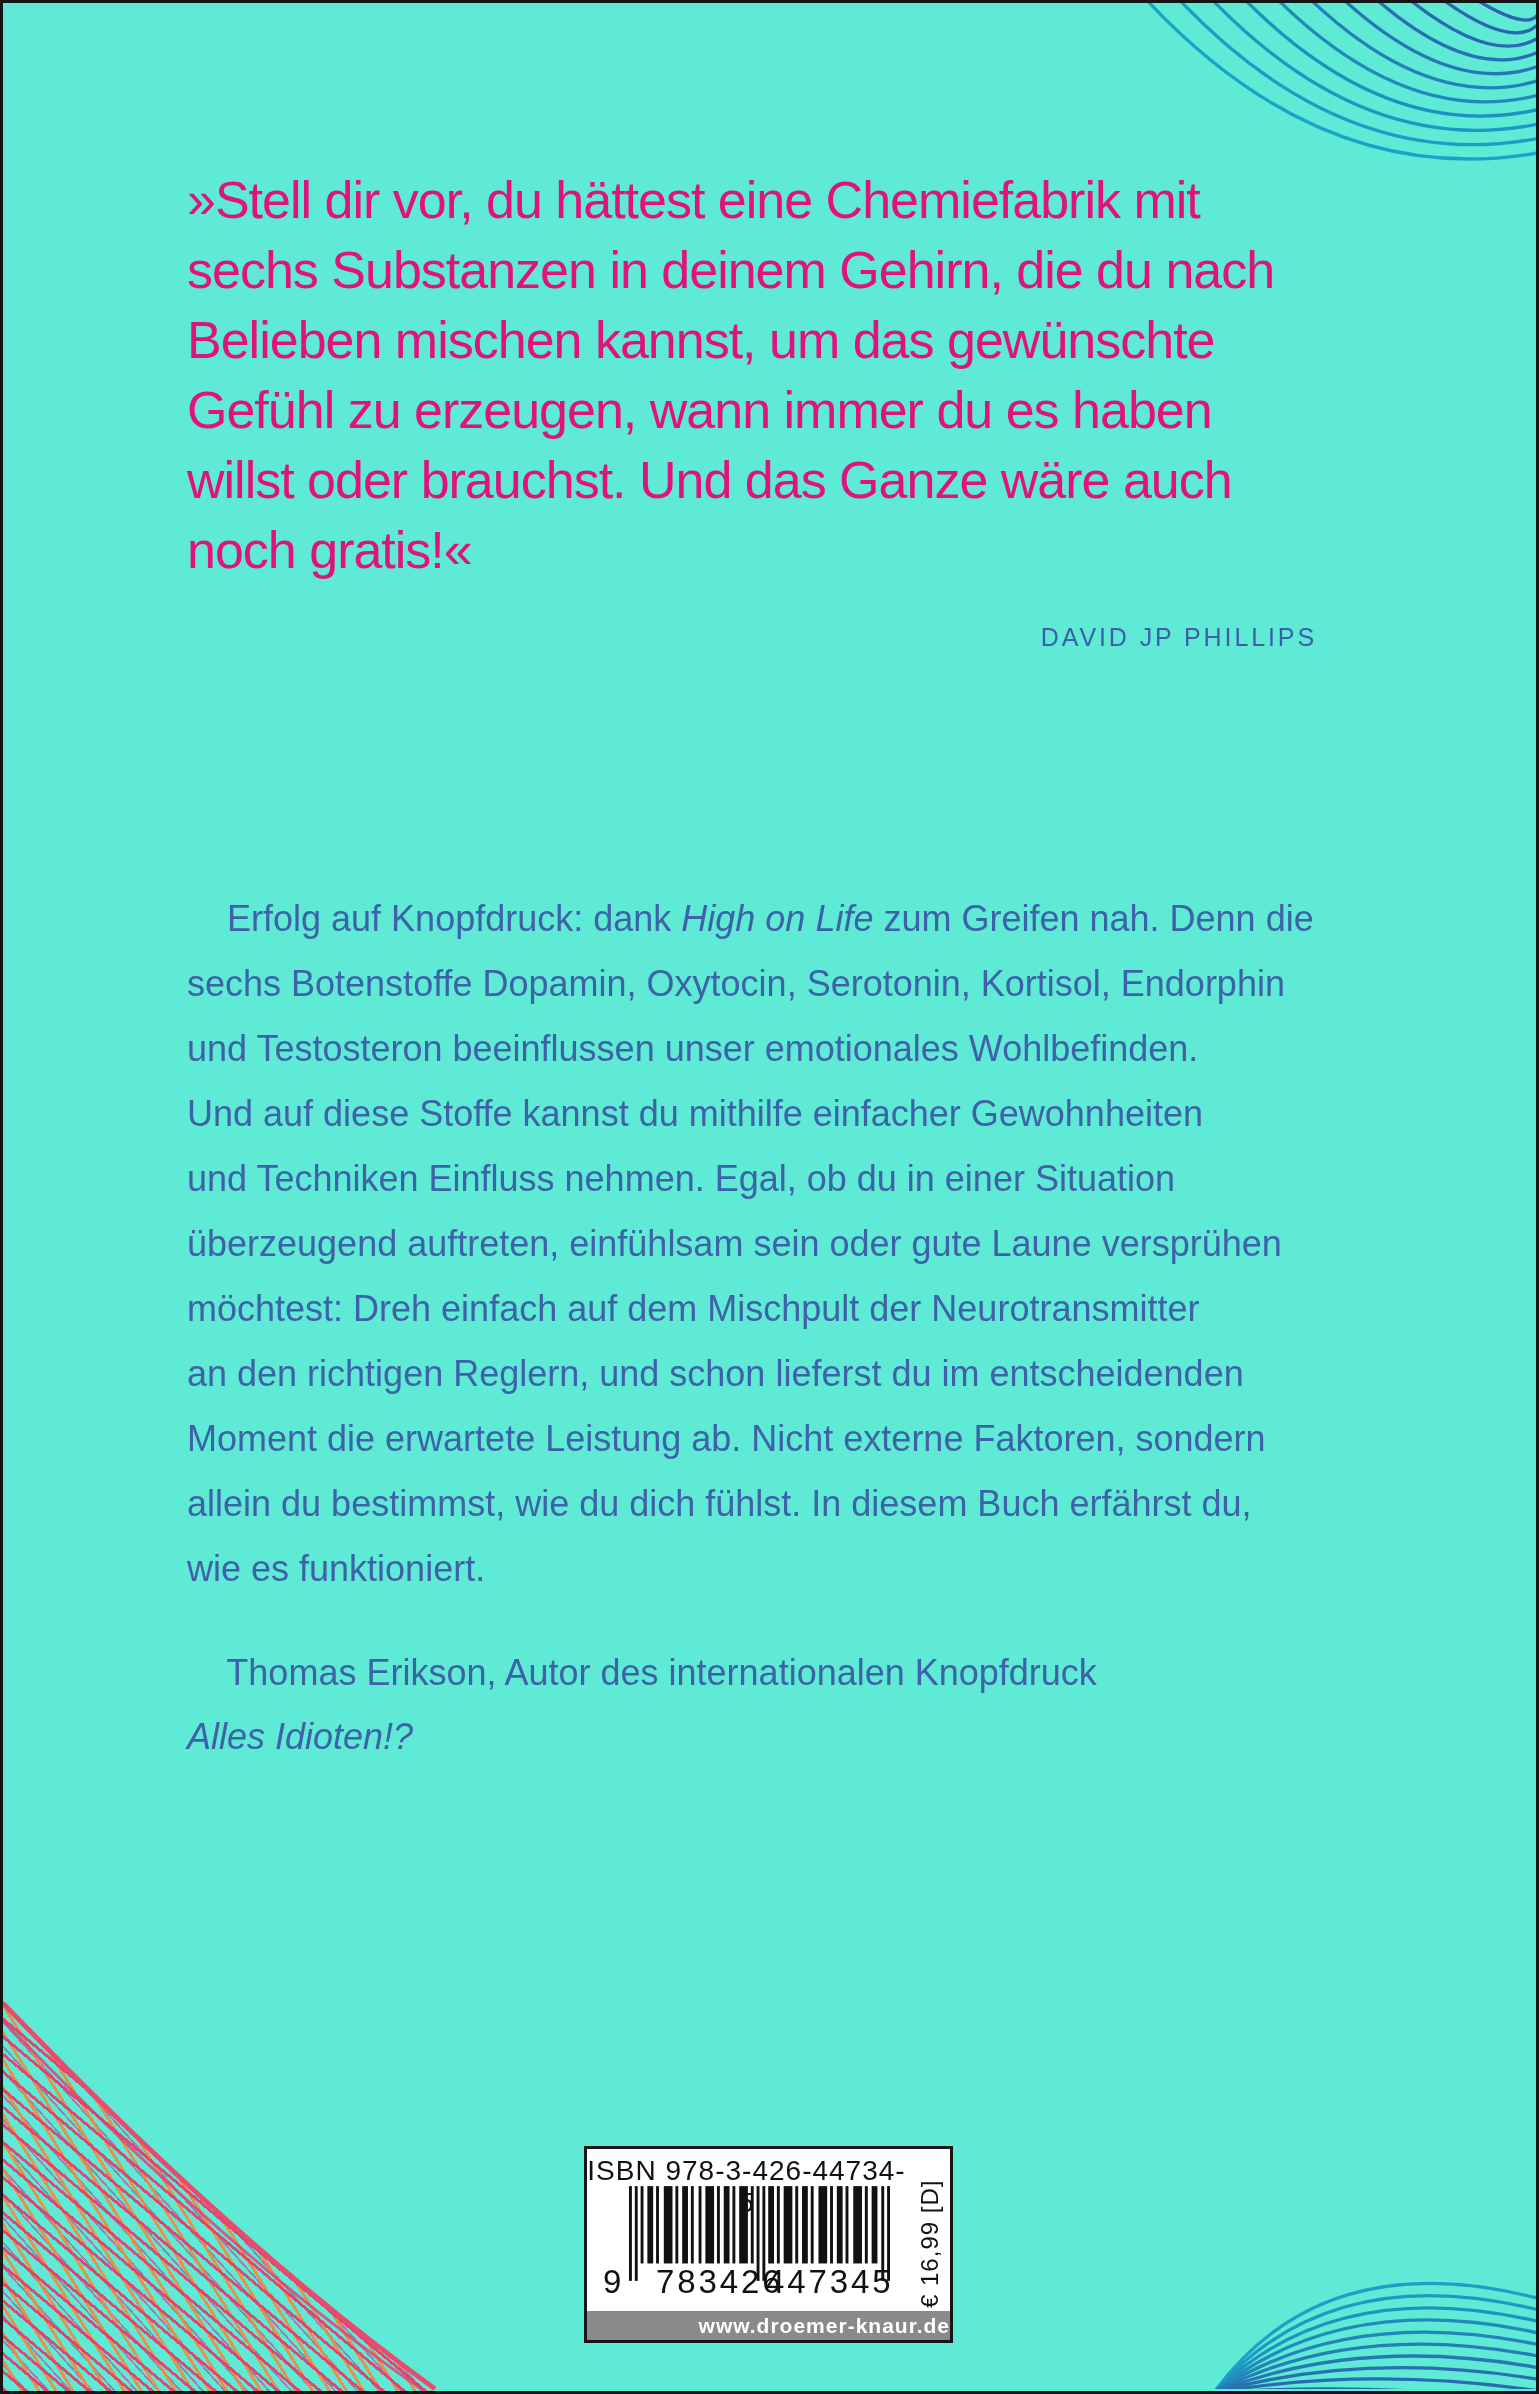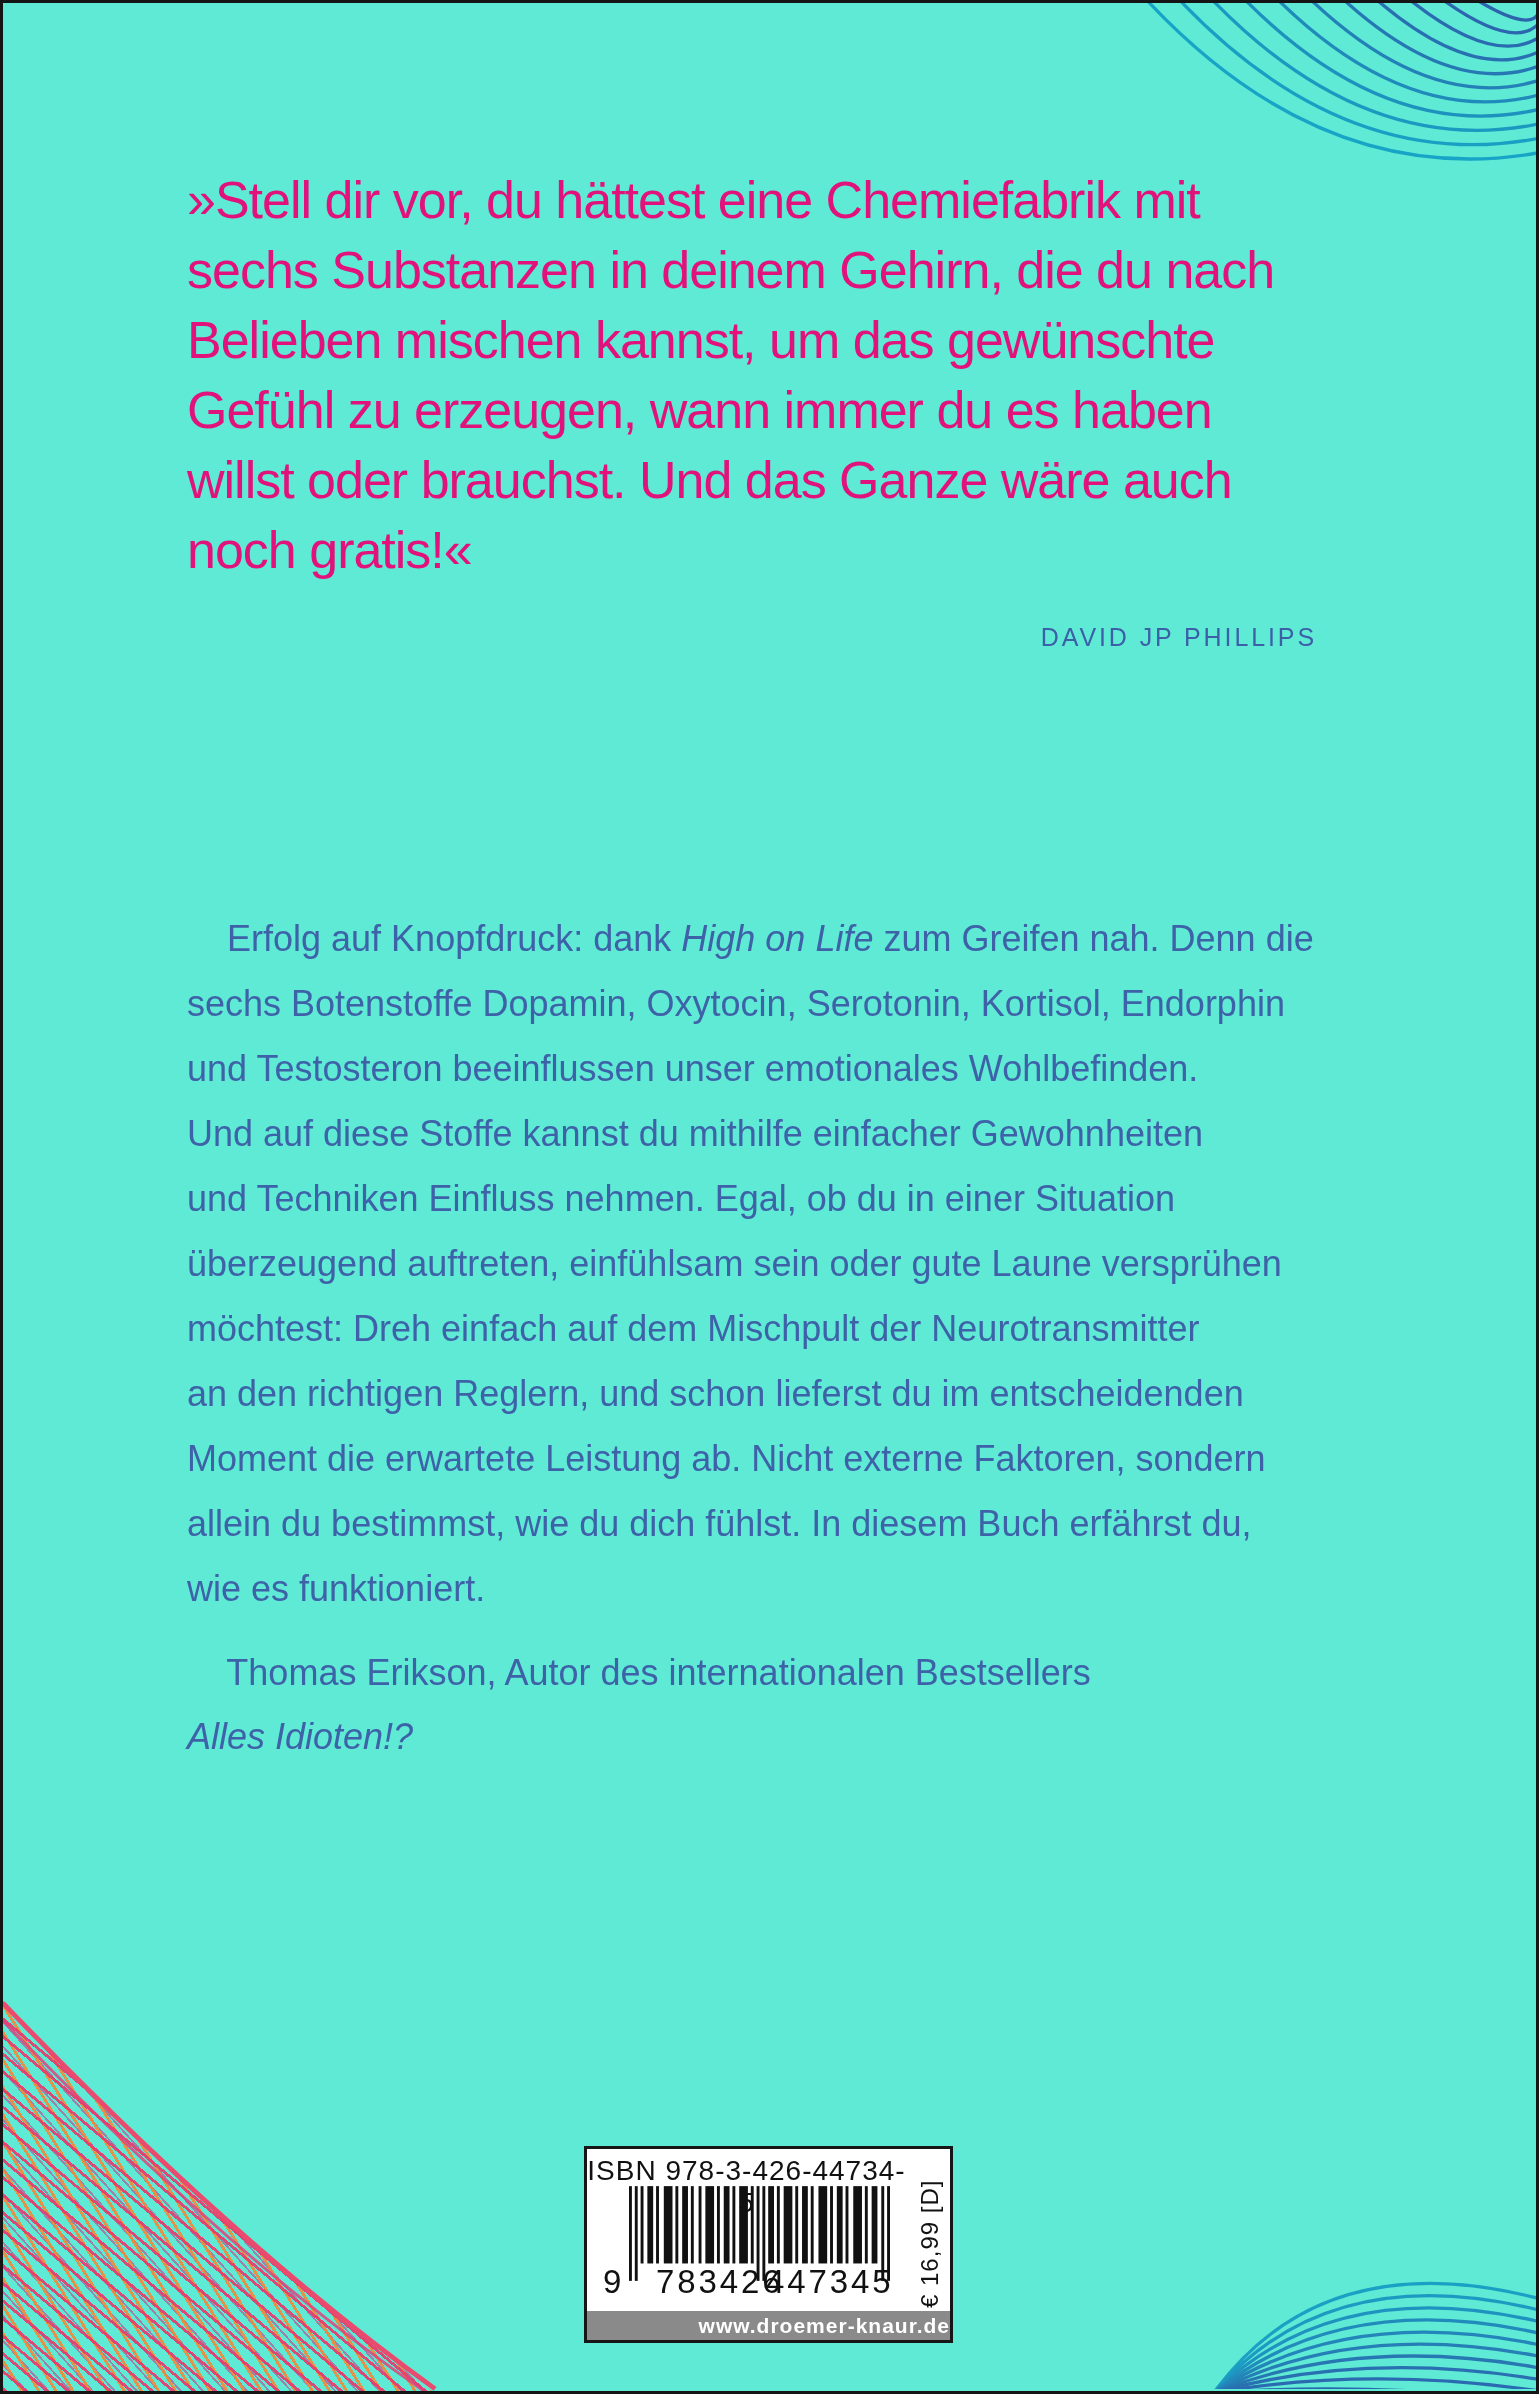--- a/index.html
+++ b/index.html
@@ -30,21 +30,21 @@
   
   .top-quote{
     position:absolute;left:184px;top:162px;width:1130px;
     color:#e2127c;font-size:52px;line-height:70px;letter-spacing:-1px;
   }
   .attribution{
     margin-top:33px;width:1130px;text-align:right;
     color:#3c5fa8;font-size:25px;line-height:39px;letter-spacing:2.9px;
   }
   .body-text{
-    position:absolute;left:184px;top:838px;
+    position:absolute;left:184px;top:818px;
     color:#3e62a8;font-size:36px;line-height:65px;letter-spacing:0px;
   }
   .italic{font-style:italic;}
   .bottom-quote{
     position:absolute;left:184px;top:1574px;
     font-size:36px;line-height:64px;
   }
   .bottom-quote .q{color:#e2127c;}
   .bottom-quote .c{color:#3e62a8;}
 
@@ -111,21 +111,21 @@
 und Techniken Einfluss nehmen. Egal, ob du in einer Situation
 überzeugend auftreten, einfühlsam sein oder gute Laune versprühen
 möchtest: Dreh einfach auf dem Mischpult der Neurotransmitter
 an den richtigen Reglern, und schon lieferst du im entscheidenden
 Moment die erwartete Leistung ab. Nicht externe Faktoren, sondern
 allein du bestimmst, wie du dich fühlst. In diesem Buch erfährst du,
 wie es funktioniert.</span>
   </div>
 
   <div class="bottom-quote pre">
-    <span class="c">Thomas Erikson, Autor des internationalen Bestsellers
+    <span class="c">Thomas Erikson, Autor des internationalen Knopfdruck
 </span><span class="c italic">Alles Idioten!?</span>
   </div>
 
   <div class="guilloche"></div>
   <svg class="guilloche-edge" viewBox="0 0 450 404" fill="none">
     <path d="M0,2 Q240,252 448,402" stroke="#ea4a6d" stroke-width="5"></path>
     <path d="M0,20 Q232,262 436,404" stroke="#e73a77" stroke-width="3" opacity="0.8"></path>
   </svg>
 
   <svg class="waves-bottom-right" viewBox="0 0 420 160" fill="none">

